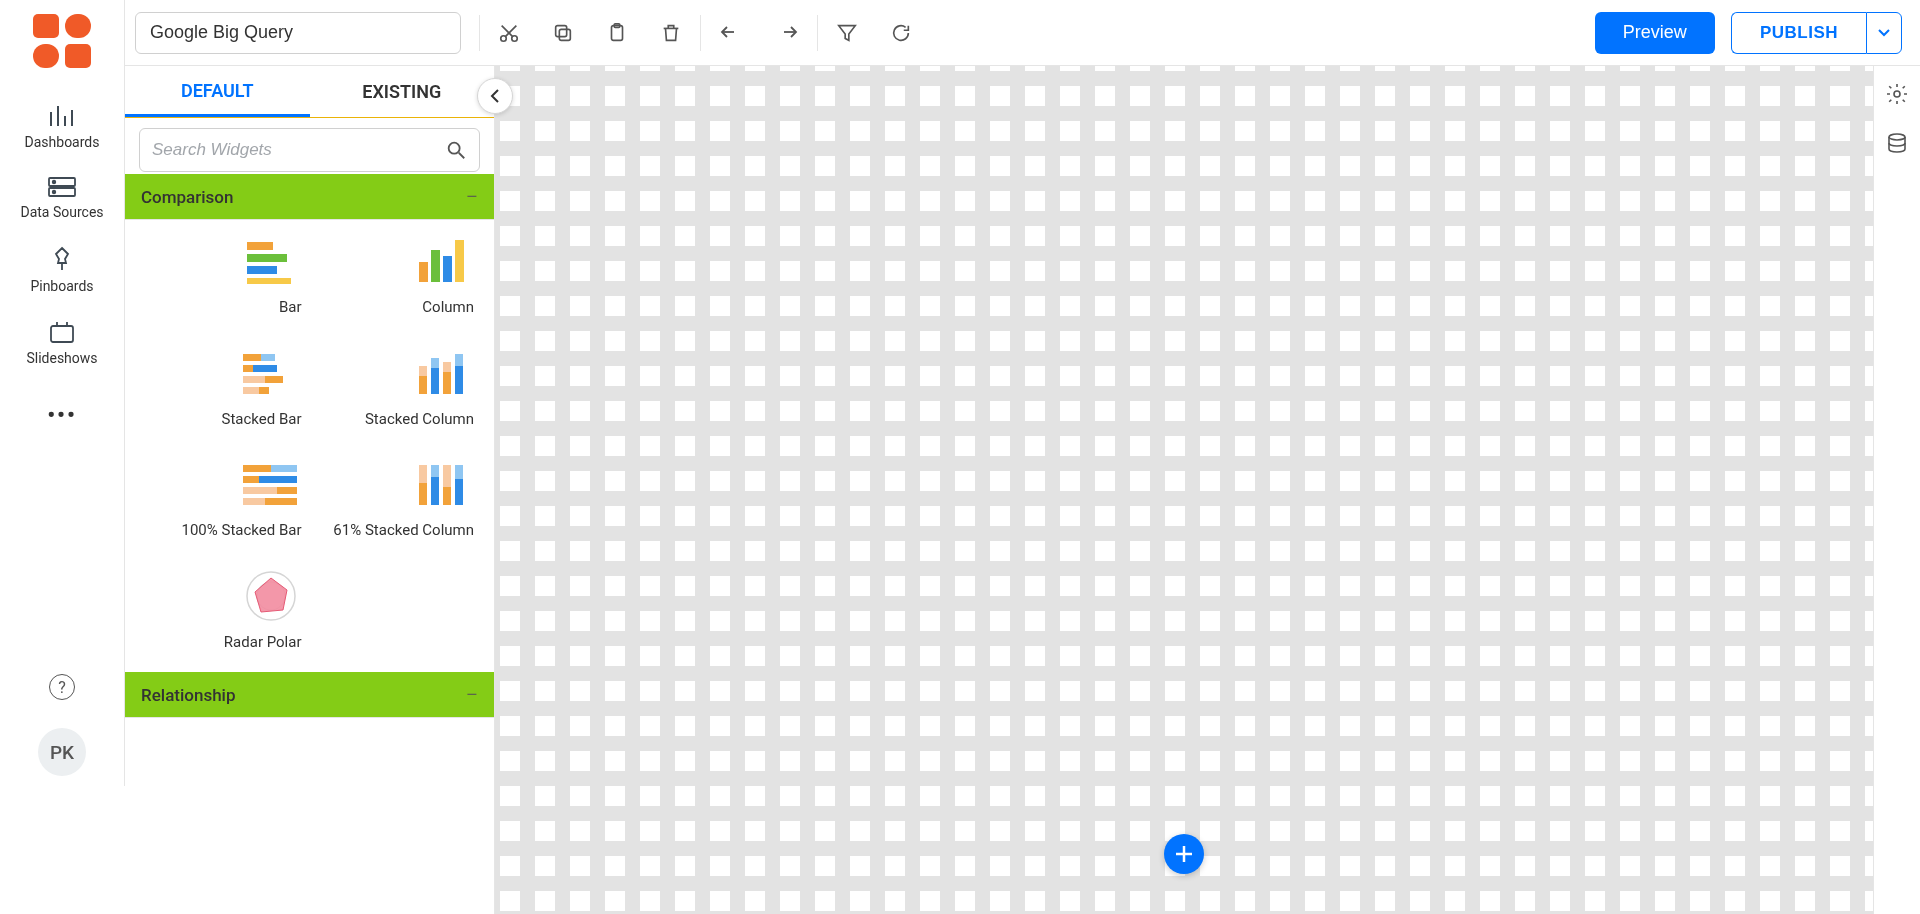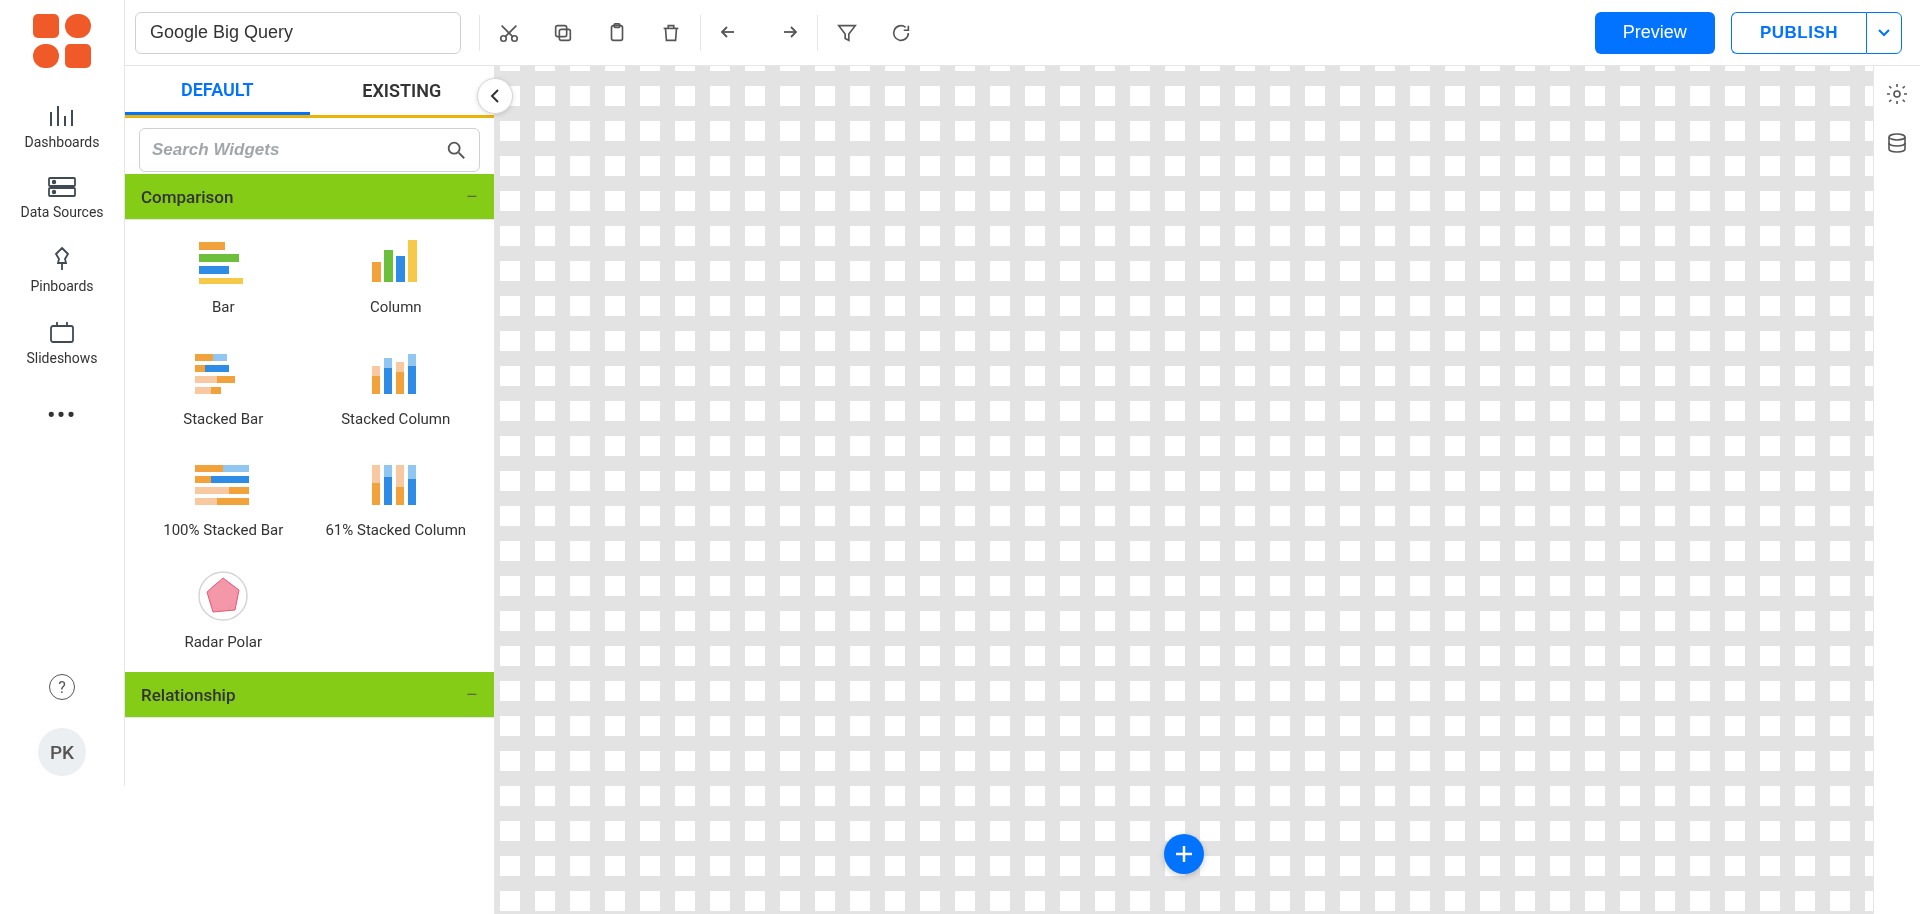--- a/index.html
+++ b/index.html
@@ -23,33 +23,33 @@
   .tb-group { display:flex; align-items:center; gap:32px; }
   .tb-icon { color:#555; cursor:pointer; display:flex; align-items:center; justify-content:center; }
   .tb-right { margin-left:auto; display:flex; align-items:center; gap:16px; }
   .btn-preview { background:#0173ff; color:#fff; border:none; border-radius:6px; height:42px; font-size:18px; padding:0 28px; cursor:pointer; font-weight:500; }
   .btn-publish-wrap { display:flex; }
   .btn-publish { background:#fff; color:#0173ff; border:1px solid #0173ff; border-right:none; border-radius:6px 0 0 6px; height:42px; font-size:17px; font-weight:600; padding:0 28px; cursor:pointer; letter-spacing:.5px; }
   .btn-publish-dd { background:#fff; color:#0173ff; border:1px solid #0173ff; border-radius:0 6px 6px 0; height:42px; width:36px; cursor:pointer; display:flex; align-items:center; justify-content:center; }
 
   
   .widget-panel { position:absolute; left:125px; top:66px; width:370px; bottom:0; border-right:1px solid #e5e5e5; overflow:hidden; background:#fff; }
-  .tabs { display:flex; height:52px; border-bottom:3px solid #eab308; }
+  .tabs { display:flex; height:52px; border-bottom:1px solid #eab308; }
   .tab { flex:1; display:flex; align-items:center; justify-content:center; font-size:18px; font-weight:600; color:#333; cursor:pointer; }
   .tab.active { color:#0173ff; border-bottom:3px solid #0173ff; }
   .collapse-btn { position:absolute; top:78px; left:477px; width:36px; height:36px; border-radius:50%; background:#fff; border:1px solid #d5d5d5; box-shadow:0 1px 4px rgba(0,0,0,.15); display:flex; align-items:center; justify-content:center; cursor:pointer; z-index:10; }
   .search-wrap { padding:10px 14px; }
   .search-box { display:flex; align-items:center; height:44px; border:1px solid #d0d0d0; border-radius:6px; padding:0 12px; }
-  .search-box input { flex:1; border:none; outline:none; font-size:17px; font-style:italic; color:#9aa;font-weight:bold; }
+  .search-box input { flex:1; border:none; outline:none; font-size:17px; font-style:italic; color:#9aa; }
   .search-box input::placeholder { color:#a2a6ab; font-style:italic; }
   .panel-scroll { position:absolute; top:108px; bottom:0; left:0; right:0; overflow-y:auto; }
   .section-head { display:flex; align-items:center; justify-content:space-between; background:#84cc16; padding:10px 16px; font-size:17px; font-weight:500; color:#333; border-bottom:1px solid #e5e5e5; cursor:pointer; }
   .section-head .minus { font-size:22px; font-weight:300; color:#555; }
   .widget-grid { display:grid; grid-template-columns:1fr 1fr; padding:14px 20px 20px; row-gap:28px; column-gap:16px; }
-  .widget-tile { display:flex; flex-direction:column; align-items:center; gap:10px; cursor:grab; }
+  .widget-tile { display:flex; flex-direction:column; align-items:flex-end; gap:10px; cursor:grab; }
   .widget-tile .thumb { width:62px; height:54px; display:flex; align-items:center; justify-content:center; }
   .widget-tile .lbl { font-size:15px; text-align:center; color:#333; line-height:1.3; }
 
   
   .canvas-wrap { position:absolute; left:495px; top:66px; right:47px; bottom:0; background:#fff; }
   .canvas { position:absolute; inset:0; overflow:scroll;
             background-color:#fff;
             background-image:
               linear-gradient(#e3e3e3 15px, transparent 0),
               linear-gradient(90deg, #e3e3e3 15px, transparent 0);

